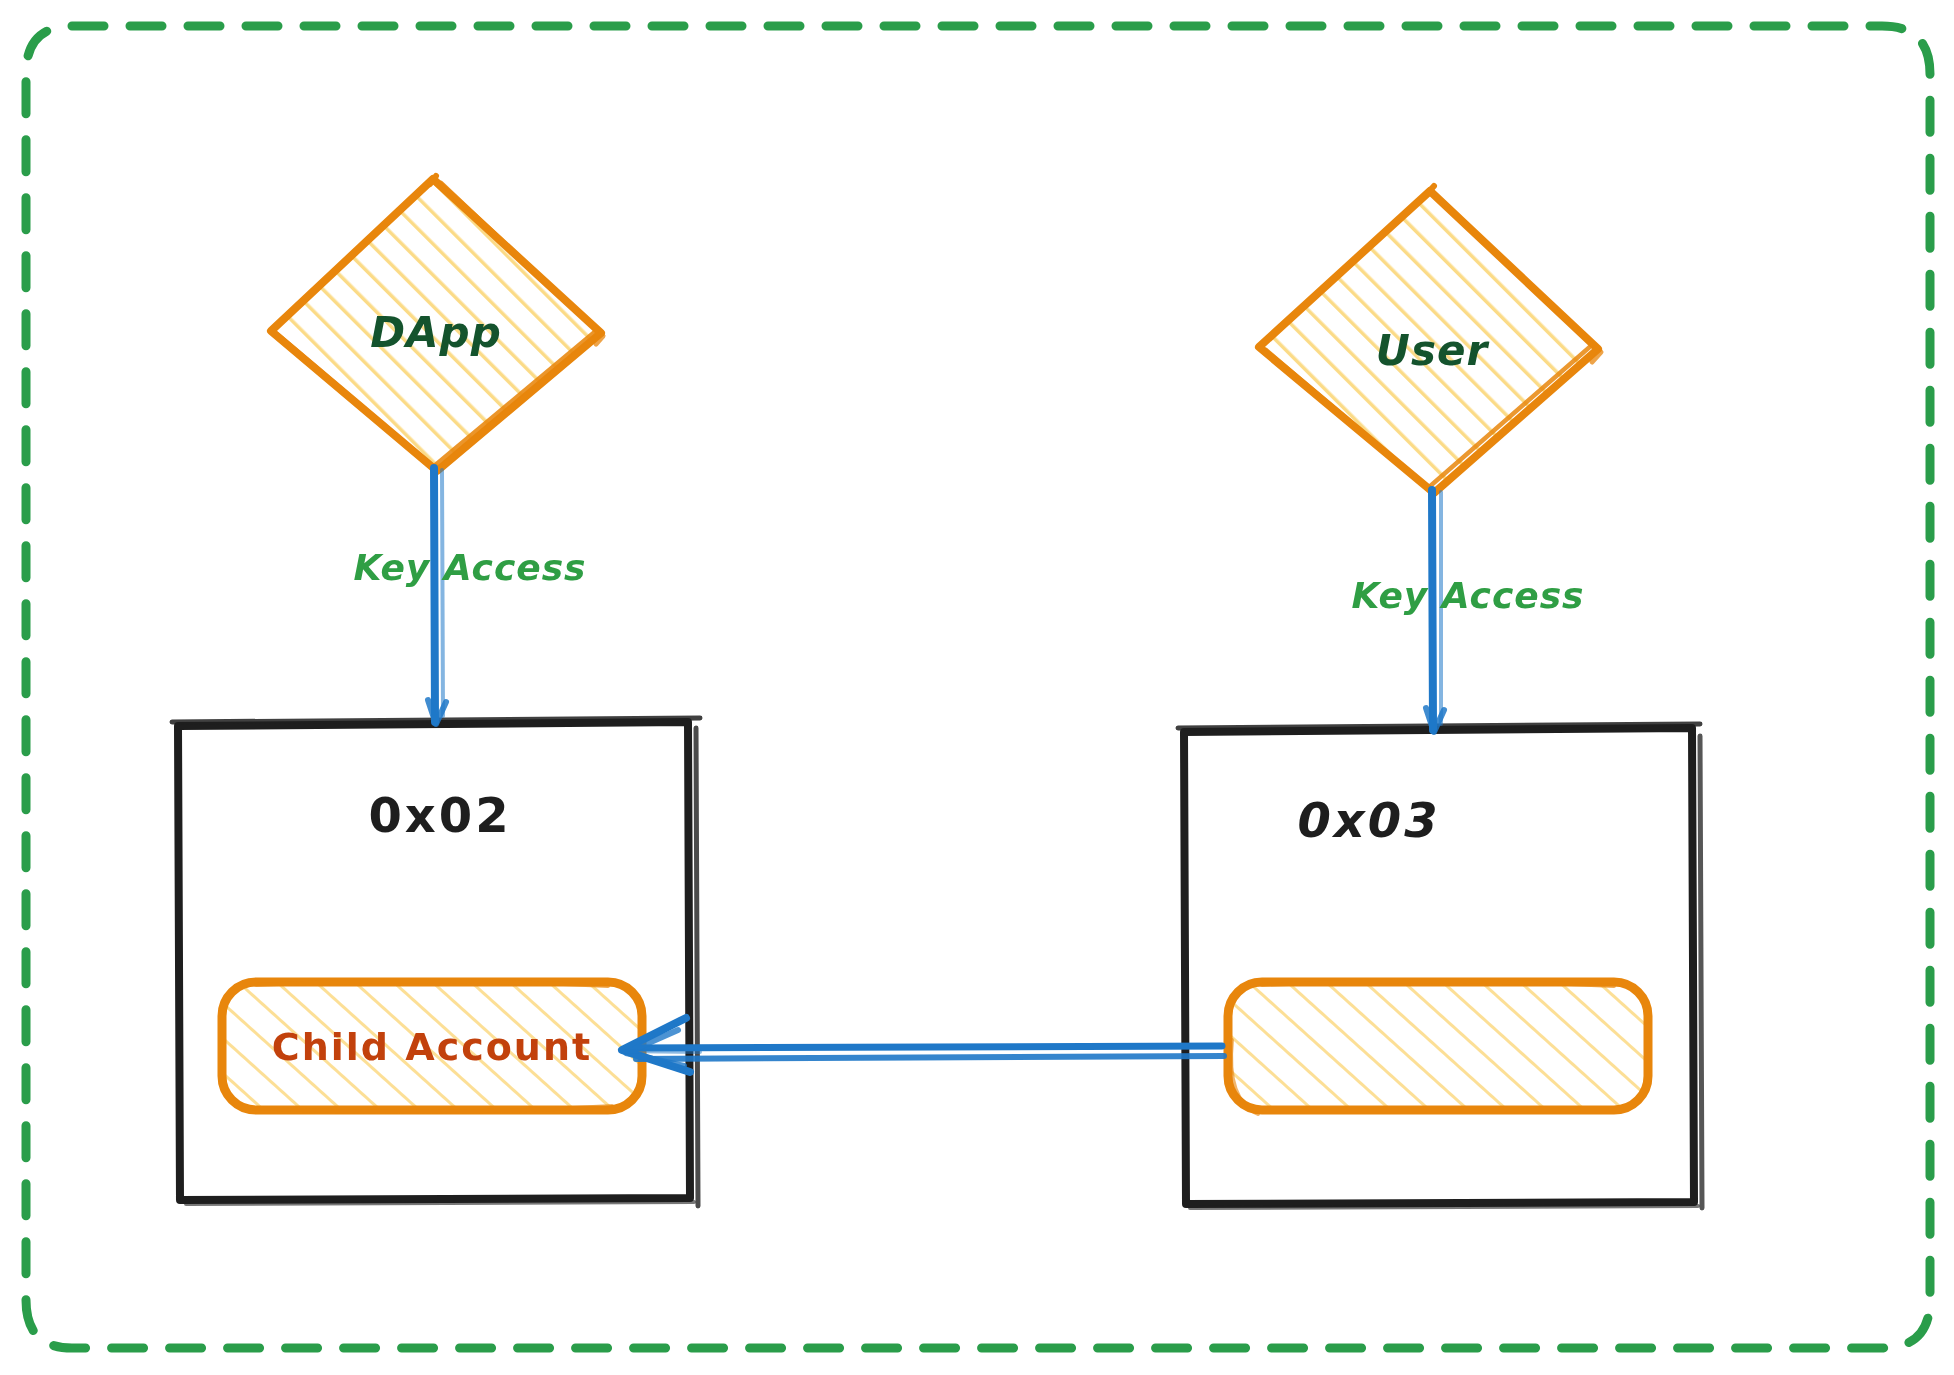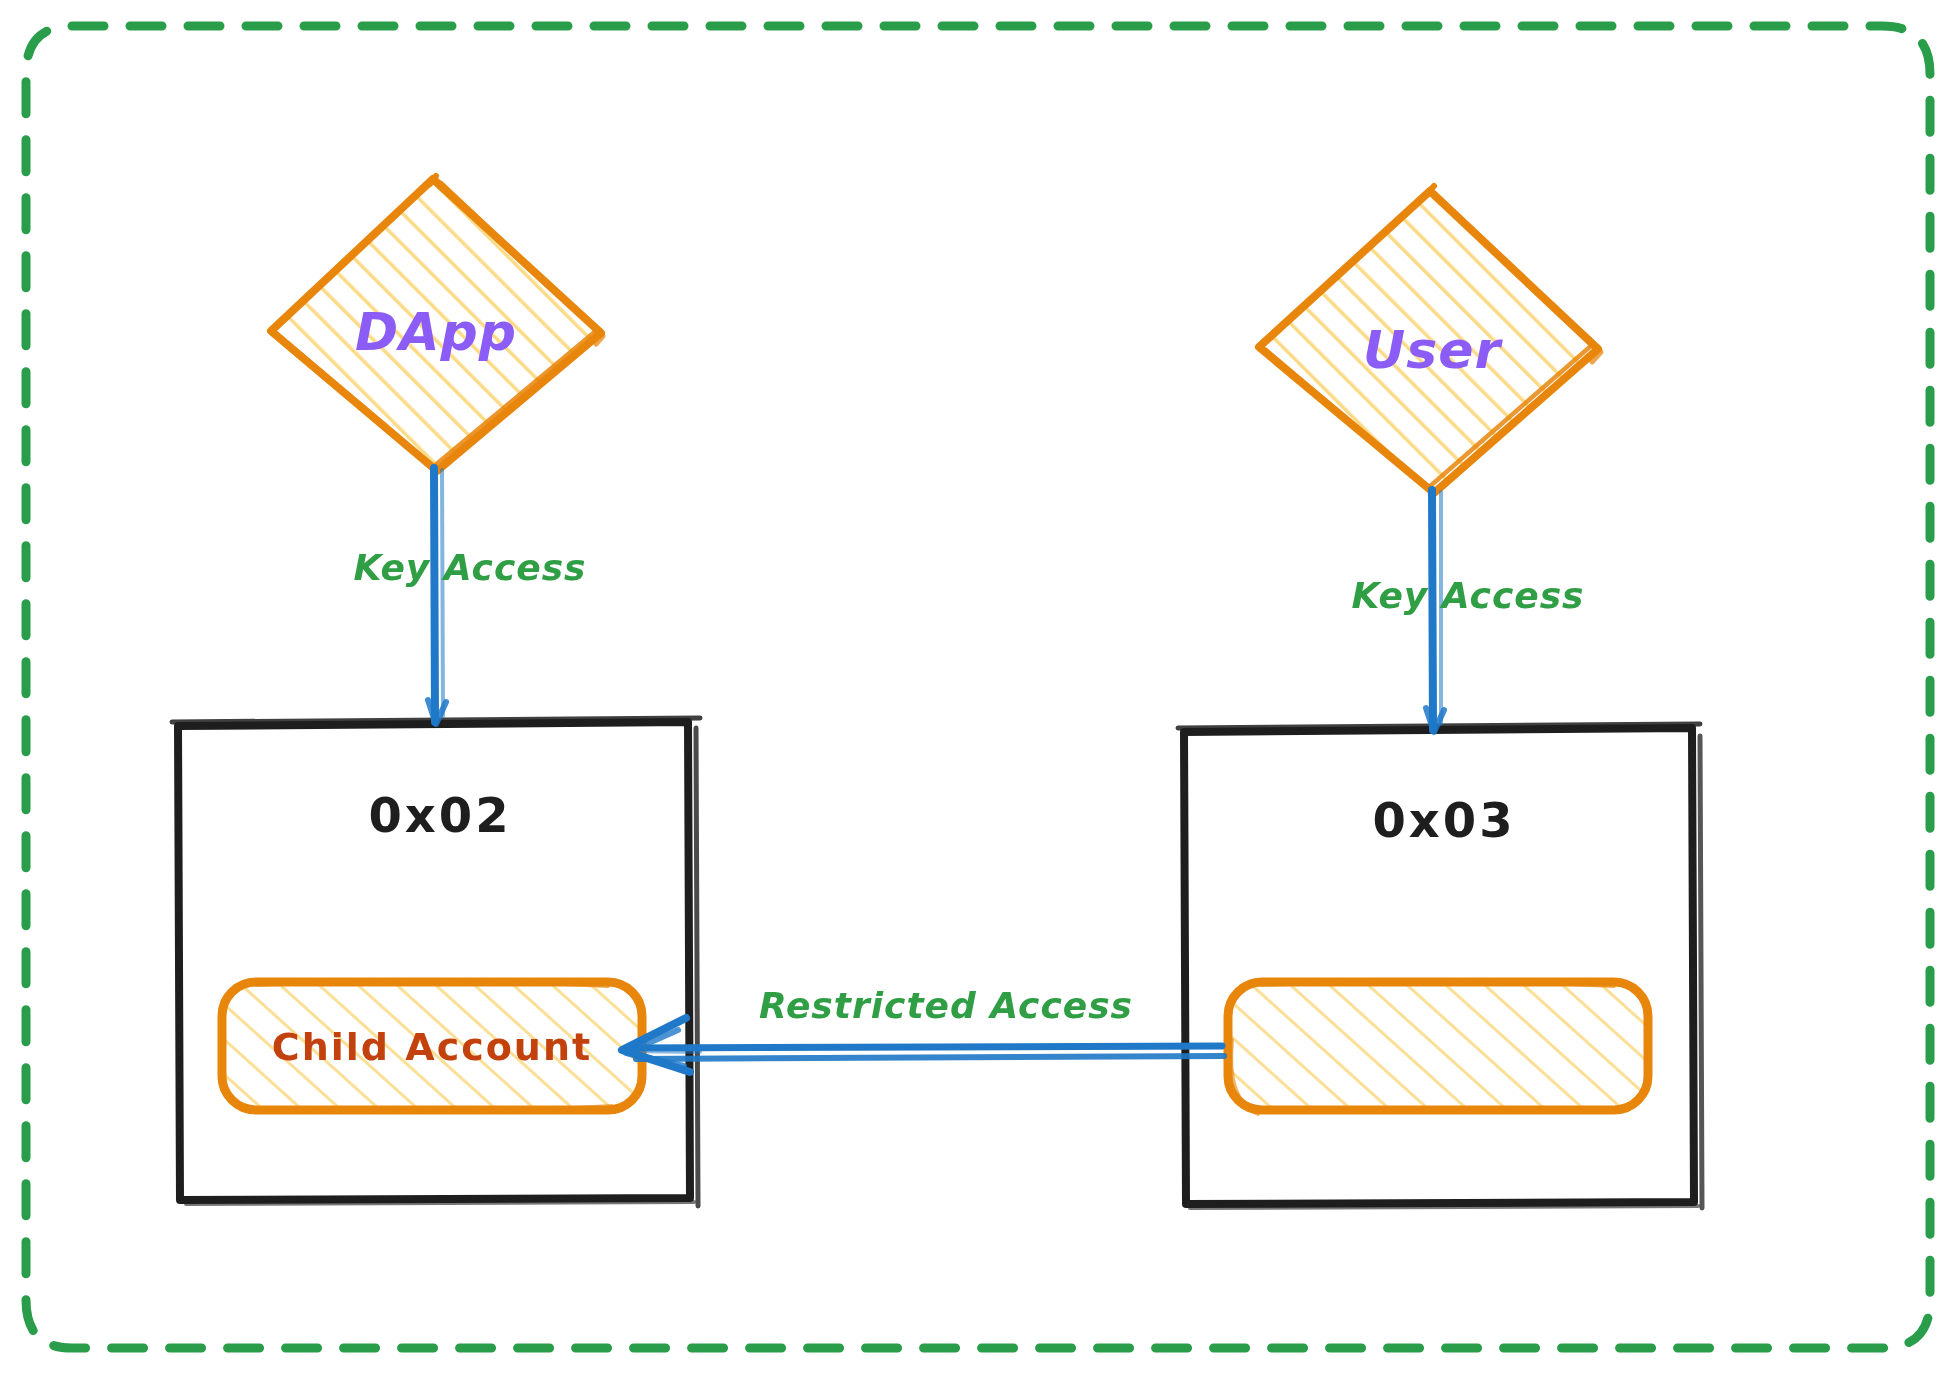--- a/index.html
+++ b/index.html
@@ -24,22 +24,22 @@
   }
   .lbl {
     position: absolute;
     white-space: nowrap;
     font-family: "DejaVu Sans", sans-serif;
     font-weight: 700;
     transform: translate(-50%, -50%);
     pointer-events: none;
   }
   .lbl-node {
-    color: #8b5cf6;
-    font-size: 52px;
+    color: #14532d;
+    font-size: 42px;
     letter-spacing: 1px;
     font-style: italic;
   }
   .lbl-addr {
     color: #1e1e1e;
     font-size: 48px;
     letter-spacing: 3px;
     margin-left: 12px;
   }
   .lbl-inner {
@@ -144,24 +144,23 @@
       <path d="M 620,1051 L 700,1052" fill="none" stroke="#1f78c8" stroke-width="4" stroke-linecap="round" opacity="0.5"></path>
     </g>
   </svg>
 
   <div class="lbl lbl-node" style="left:436px; top:332px;">DApp</div>
 
   <div class="lbl lbl-node" style="left:1432px; top:350px;">User</div>
 
   <div class="lbl lbl-addr" style="left:428px; top:815px;">0x02</div>
 
-  <div class="lbl lbl-addr" style="left:1432px; top:820px;">0x03</div>
+  <div class="lbl lbl-addr" style="left:1357px; top:820px;font-style:italic;">0x03</div>
 
   <div class="lbl lbl-inner" style="left:432px; top:1047px;">Child Account</div>
 
 
   <div class="lbl lbl-edge" style="left:470px; top:567px;">Key Access</div>
 
   <div class="lbl lbl-edge" style="left:1468px; top:595px;">Key Access</div>
 
-  <div class="lbl lbl-edge" style="left:946px; top:1005px;">Restricted Access</div>
 
 </div>
 
 </body></html>

